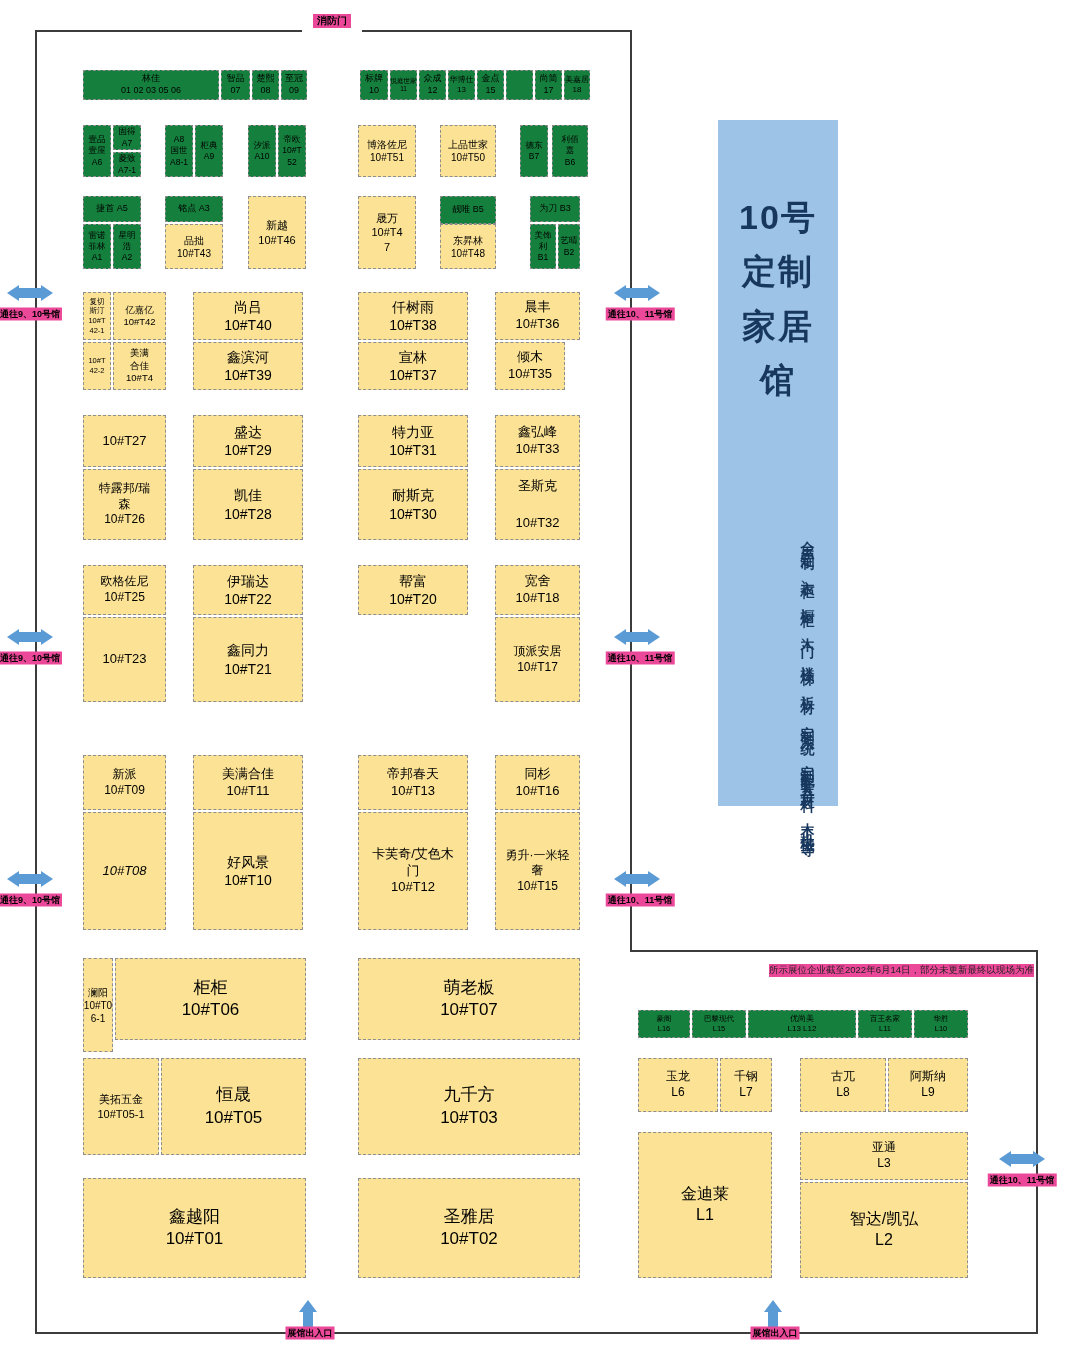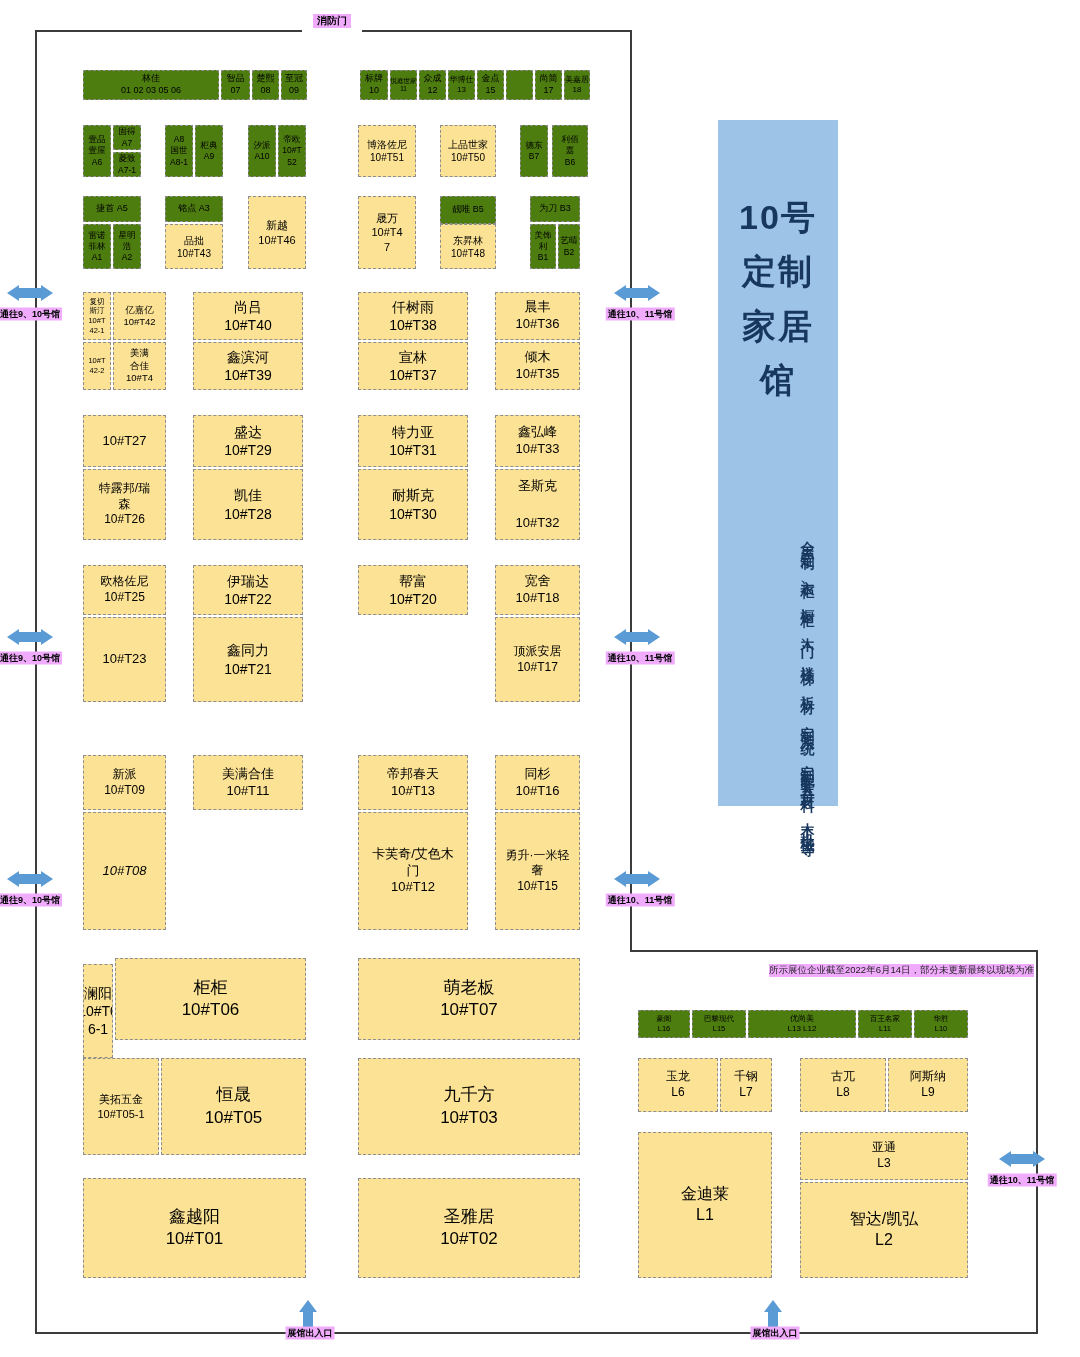--- a/index.html
+++ b/index.html
@@ -3,28 +3,28 @@
 <meta charset="utf-8">
 <style>
   html,body{margin:0;padding:0;background:#fff;}
   .plan{position:relative;width:1080px;height:1357px;background:#fff;overflow:hidden;
         font-family:"Liberation Sans","DejaVu Sans",sans-serif;color:#000;}
   .bline{position:absolute;background:#3c3c3c;}
   .booth{position:absolute;box-sizing:border-box;display:flex;flex-direction:column;
          justify-content:center;align-items:center;text-align:center;line-height:1.3;
          overflow:hidden;white-space:nowrap;}
   .booth.yellow{background:#FBE294;border:1.5px dashed #8e8e8e;}
-  .booth.pink{background:#4d7c0f;border:1.5px dashed #8e8e8e;}
+  .booth.pink{background:#15803d;border:1.5px dashed #8e8e8e;}
   .banner{position:absolute;left:718px;top:120px;width:120px;height:686px;background:#9DC3E6;}
   .banner-title{padding-top:70px;text-align:center;font-size:34px;font-weight:bold;
                 color:#17375E;line-height:1.6;letter-spacing:2px;}
   .banner-desc{position:absolute;top:410px;left:50%;transform:translateX(-50%);
                height:372px;width:86px;writing-mode:vertical-rl;text-orientation:upright;
                font-size:14px;font-weight:bold;color:#17375E;letter-spacing:5px;line-height:1.95;}
-  .fire-door,.note,.passage-label{position:absolute;background:#f0abfc;}
+  .fire-door,.note,.passage-label{position:absolute;background:#ec4899;}
   .fire-door{font-size:10px;font-weight:bold;transform:translate(-50%,-50%);padding:0 4px;white-space:nowrap;}
   .note{font-size:9.5px;color:#222;white-space:nowrap;}
   .passage-label{font-size:9px;font-weight:bold;transform:translate(-50%,-50%);padding:0 2px;white-space:nowrap;z-index:5;}
   .arrow-h{position:absolute;display:flex;align-items:center;z-index:4;}
   .arrow-h .tl{width:0;height:0;border-top:8px solid transparent;border-bottom:8px solid transparent;border-right:12px solid #5B9BD5;}
   .arrow-h .bar{width:22px;height:10px;background:#5B9BD5;}
   .arrow-h .tr{width:0;height:0;border-top:8px solid transparent;border-bottom:8px solid transparent;border-left:12px solid #5B9BD5;}
   .arrow-up{position:absolute;display:flex;flex-direction:column;align-items:center;z-index:4;}
   .arrow-up .tu{width:0;height:0;border-left:9px solid transparent;border-right:9px solid transparent;border-bottom:12px solid #5B9BD5;}
   .arrow-up .barv{width:10px;height:18px;background:#5B9BD5;}
@@ -232,21 +232,21 @@
       <div>10#T38</div>
     </div>
     <div class="booth yellow" style="left: 358px; top: 342px; width: 110px; height: 48px; font-size: 14px;">
       <div>宣林</div>
       <div>10#T37</div>
     </div>
     <div class="booth yellow" style="left: 495px; top: 292px; width: 85px; height: 48px; font-size: 13px;">
       <div>晨丰</div>
       <div>10#T36</div>
     </div>
-    <div class="booth yellow" style="left: 495px; top: 342px; width: 85px; height: 48px; font-size: 13px;">
+    <div class="booth yellow" style="left: 495px; top: 342px; width: 70px; height: 48px; font-size: 13px;">
       <div>倾木</div>
       <div>10#T35</div>
     </div>
     <div class="booth yellow" style="left: 83px; top: 415px; width: 83px; height: 52px; font-size: 13px;">
       <div>10#T27</div>
     </div>
     <div class="booth yellow" style="left: 83px; top: 469px; width: 83px; height: 71px; font-size: 12px;">
       <div>特露邦/瑞</div>
       <div>森</div>
       <div>10#T26</div>
@@ -306,39 +306,43 @@
       <div>新派</div>
       <div>10#T09</div>
     </div>
     <div class="booth yellow" style="left: 83px; top: 812px; width: 83px; height: 118px; font-size: 13px; font-style: italic;">
       <div>10#T08</div>
     </div>
     <div class="booth yellow" style="left: 193px; top: 755px; width: 110px; height: 55px; font-size: 13px;">
       <div>美满合佳</div>
       <div>10#T11</div>
     </div>
+    <div class="booth yellow" style="left: 193px; top: 812px; width: 110px; height: 118px; font-size: 14px;">
+      <div>好风景</div>
+      <div>10#T10</div>
+    </div>
     <div class="booth yellow" style="left: 358px; top: 755px; width: 110px; height: 55px; font-size: 13px;">
       <div>帝邦春天</div>
       <div>10#T13</div>
     </div>
     <div class="booth yellow" style="left: 358px; top: 812px; width: 110px; height: 118px; font-size: 13px;">
       <div>卡芙奇/艾色木</div>
       <div>门</div>
       <div>10#T12</div>
     </div>
     <div class="booth yellow" style="left: 495px; top: 755px; width: 85px; height: 55px; font-size: 13px;">
       <div>同杉</div>
       <div>10#T16</div>
     </div>
     <div class="booth yellow" style="left: 495px; top: 812px; width: 85px; height: 118px; font-size: 12px;">
       <div>勇升·一米轻</div>
       <div>奢</div>
       <div>10#T15</div>
     </div>
-    <div class="booth yellow" style="left: 83px; top: 958px; width: 30px; height: 94px; font-size: 14px; margin-top: 6px;">
+    <div class="booth yellow" style="left: 83px; top: 958px; width: 30px; height: 94px; font-size: 10px;">
       <div>澜阳</div>
       <div>10#T0</div>
       <div>6-1</div>
     </div>
     <div class="booth yellow" style="left: 115px; top: 958px; width: 191px; height: 82px; font-size: 17px;">
       <div>柜柜</div>
       <div>10#T06</div>
     </div>
     <div class="booth yellow" style="left: 358px; top: 958px; width: 222px; height: 82px; font-size: 17px;">
       <div>萌老板</div>

